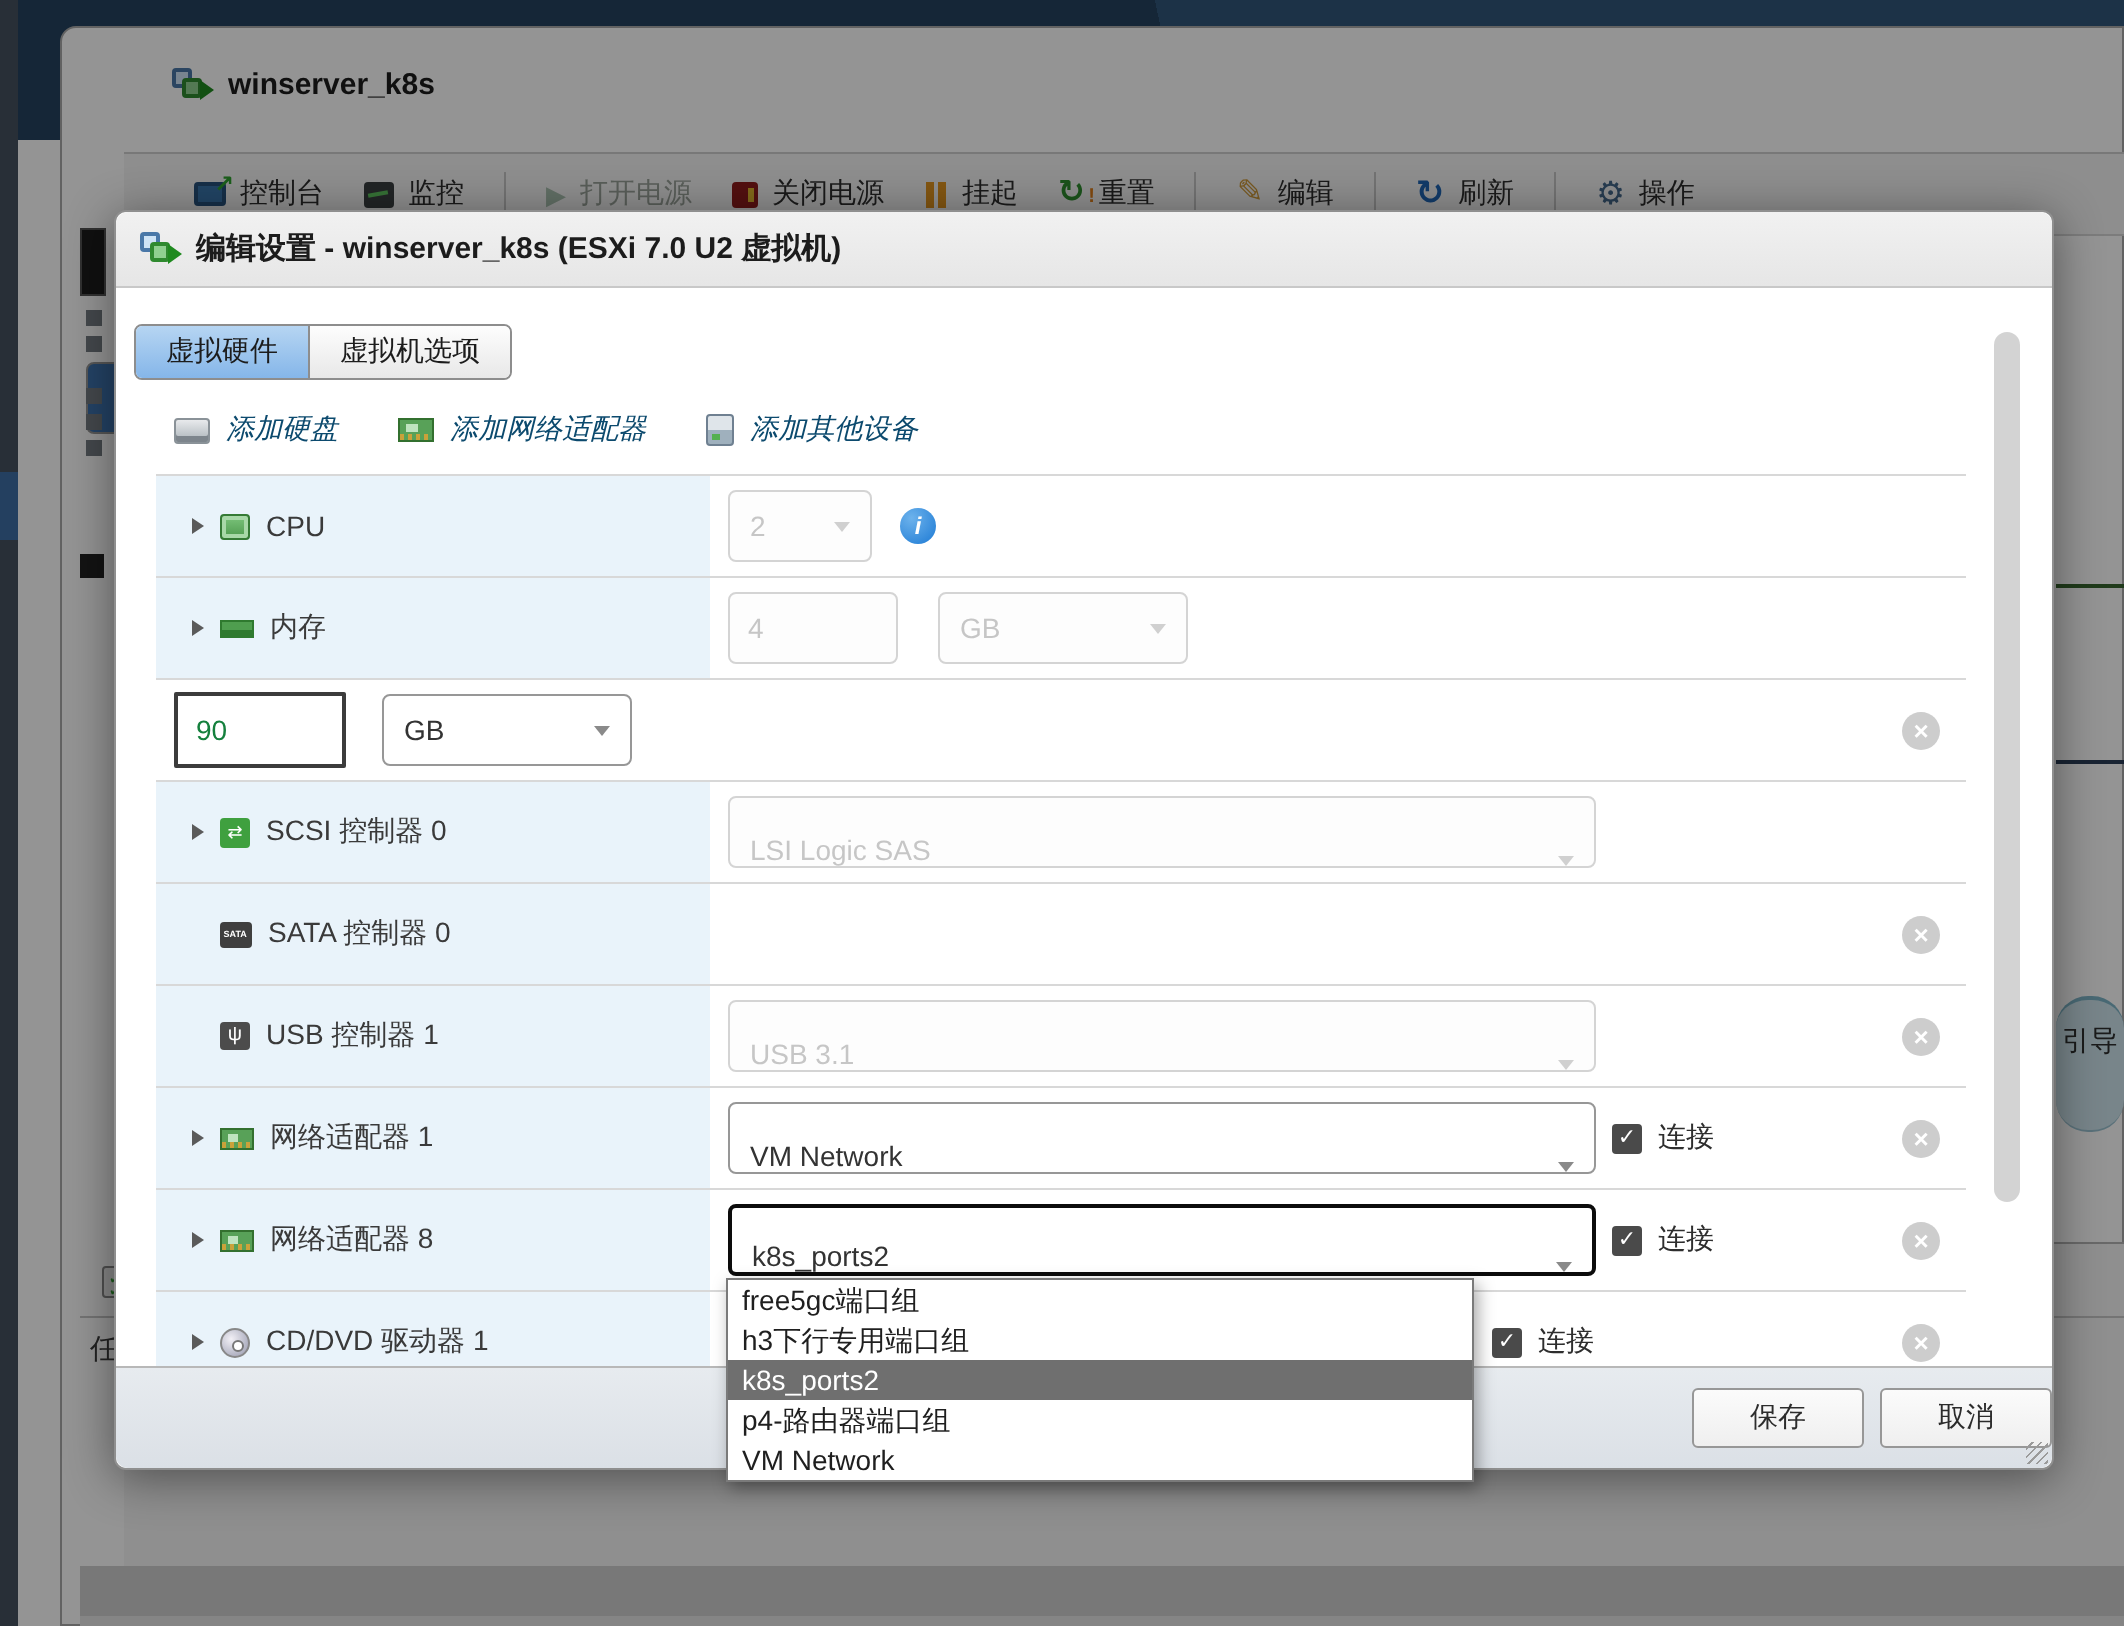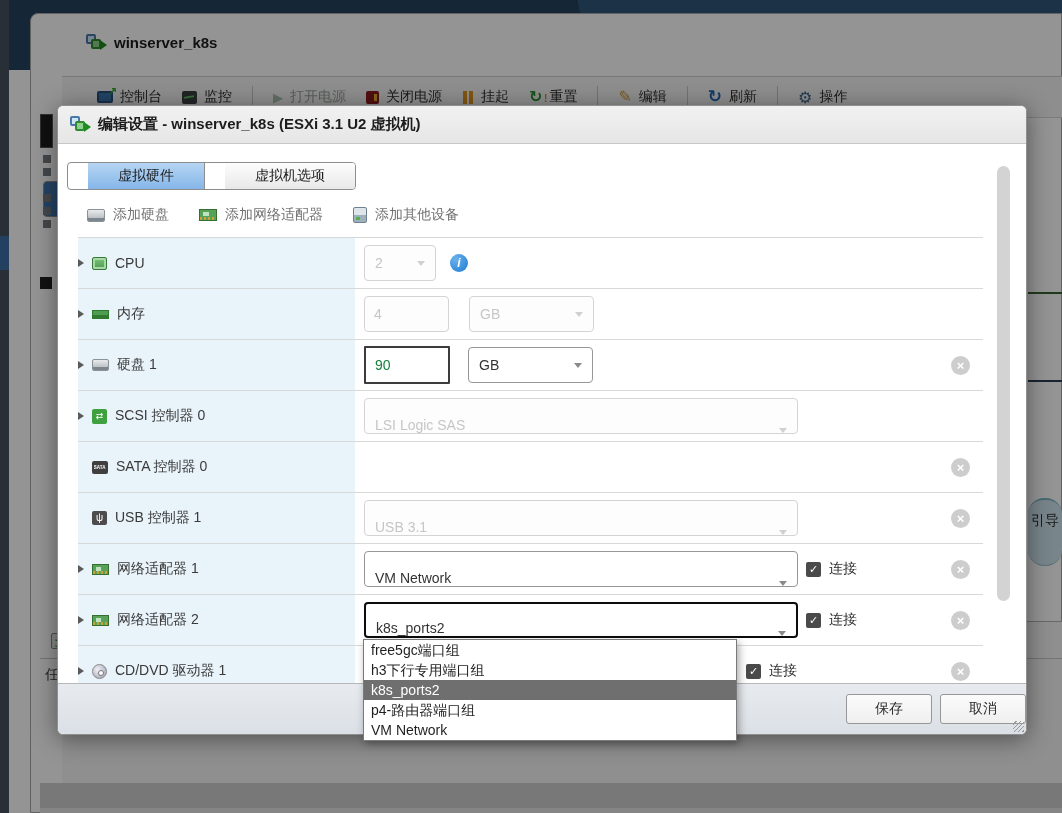--- a/index.html
+++ b/index.html
@@ -81,41 +81,41 @@
   .overlay { position:absolute; inset:0; background:rgba(0,0,0,0.42); z-index:5; }
 
   
   .dialog { position:absolute; left:57px; top:105px; width:970px; height:630px; background:#fff;
     border:1px solid #8f8f8f; border-radius:6px; box-shadow:0 4px 24px rgba(0,0,0,.45); z-index:10; }
   .dlg-header { height:38px; background:linear-gradient(#f1f1f1,#e6e6e6); border-bottom:1px solid #c8c8c8;
     border-radius:6px 6px 0 0; display:flex; align-items:center; gap:9px; padding-left:12px; }
   .dlg-header .t { font-size:15px; font-weight:bold; color:#1c1c1c; }
 
   .tabs { position:absolute; left:9px; top:56px; display:flex; border:1px solid #8d8d8d; border-radius:4px; overflow:hidden; }
-  .tab { height:26px; display:flex; align-items:center; padding:0 30px; font-size:14px; color:#1c1c1c; cursor:pointer;
-    background:linear-gradient(#fdfdfd,#e8e8e8);margin-left:20px; }
+  .tab { height:26px; display:flex; align-items:center; padding:0 15px; font-size:14px; color:#1c1c1c; cursor:pointer;
+    background:linear-gradient(#fdfdfd,#e8e8e8); }
   .tab.active { background:linear-gradient(#b6d5f2,#85b6e9); border-right:1px solid #8d8d8d; }
 
   .addrow { position:absolute; left:29px; top:100px; display:flex; align-items:center; gap:30px; }
-  .addbtn { display:flex; align-items:center; gap:8px; font-size:14px; color:#737373; cursor:pointer; }
+  .addbtn { display:flex; align-items:center; gap:8px; font-size:14px; color:#0c4a6e; cursor:pointer;font-style:italic; }
   .ic-disk { width:18px; height:13px; background:linear-gradient(#e8eaec,#aab2b8);
     border:1px solid #8a9298; border-radius:2px; box-shadow:inset 0 -3px #7d858c; }
   .ic-nic { width:18px; height:12px; background:#58a158; border:1px solid #33702f; position:relative; }
   .ic-nic::before { content:""; position:absolute; left:3px; top:2px; width:6px; height:4px; background:#bfe3bf; }
   .ic-nic::after { content:""; position:absolute; left:0; bottom:0; width:100%; height:3px;
     background:repeating-linear-gradient(90deg,#caa23a 0 2px,transparent 2px 4px); }
   .ic-dev { width:14px; height:16px; background:linear-gradient(#dfe5ea 50%,#9fb0bd 50%);
     border:1px solid #6f8091; border-radius:2px; position:relative; }
   .ic-dev::after { content:""; position:absolute; left:2px; bottom:2px; width:4px; height:3px; background:#55b04f; }
 
   
   .tablewrap { position:absolute; left:20px; top:131px; width:905px; height:448px; overflow:hidden;
     border-top:1px solid #d8d8d8; }
   .hwrow { display:flex; height:51px; border-bottom:1px solid #d8d8d8; }
-  .cell-label { width:277px; flex:none; background:#e9f3fa; display:flex; align-items:center; gap:8px; padding-left:0; }
+  .cell-label { width:277px; flex:none; background:#e9f3fa; display:flex; align-items:center; gap:8px; padding-left:18px; }
   .cell-label .lbl { font-size:14px; color:#3a3a3a; }
   .expander { width:0; height:0; border-left:6px solid #5a5a5a; border-top:4px solid transparent;
     border-bottom:4px solid transparent; flex:none; cursor:pointer; }
   .expander.hidden { visibility:hidden; }
   .cell-value { flex:1; position:relative; display:flex; align-items:center; padding-left:9px; }
 
   
   .ric { flex:none; position:relative; }
   .ric-cpu { width:15px; height:13px; background:linear-gradient(#7cc47c,#4e9a4e); border:1px solid #357a35;
     box-shadow:inset 0 0 0 2px #a8d8a8; border-radius:2px; }
@@ -267,21 +267,21 @@
 
 <div class="overlay"></div>
 
 <div class="dialog">
   <div class="dlg-header">
     <div class="vmicon">
         <div class="b"></div>
         <div class="f"></div>
         <div class="p"></div>
       </div>
-    <span class="t">编辑设置 - winserver_k8s (ESXi 3.1 U2 虚拟机)</span>
+    <span class="t">编辑设置 - winserver_k8s (ESXi 7.0 U2 虚拟机)</span>
   </div>
 
   <div class="tabs">
     <div class="tab active">虚拟硬件</div>
     <div class="tab">虚拟机选项</div>
   </div>
 
   <div class="addrow">
     <div class="addbtn">
       <span class="ic-disk"></span>
@@ -325,25 +325,20 @@
         <div class="inp disabled">4</div>
         <div class="gap20"></div>
         <div class="sel disabled w125">
           <span>GB</span>
           <span class="caret"></span>
         </div>
       </div>
     </div>
 
     <div class="hwrow">
-      <div class="cell-label">
-        <div class="expander"></div>
-        <div class="ric ric-hdd"></div>
-        <span class="lbl">硬盘 1</span>
-      </div>
       <div class="cell-value">
         <div class="inp active">90</div>
         <div class="gap18"></div>
         <div class="sel w125">
           <span>GB</span>
           <span class="caret"></span>
         </div>
         <div class="removeX">×</div>
       </div>
     </div>
@@ -406,21 +401,21 @@
           <span class="cblbl">连接</span>
         </div>
         <div class="removeX">×</div>
       </div>
     </div>
 
     <div class="hwrow">
       <div class="cell-label">
         <div class="expander"></div>
         <div class="ric ric-net"></div>
-        <span class="lbl">网络适配器 2</span>
+        <span class="lbl">网络适配器 8</span>
       </div>
       <div class="cell-value">
         <div class="sel focused w374">
           <span>k8s_ports2</span>
           <span class="caret"></span>
         </div>
         <div class="cbgroup">
           <span class="cb">✓</span>
           <span class="cblbl">连接</span>
         </div>

